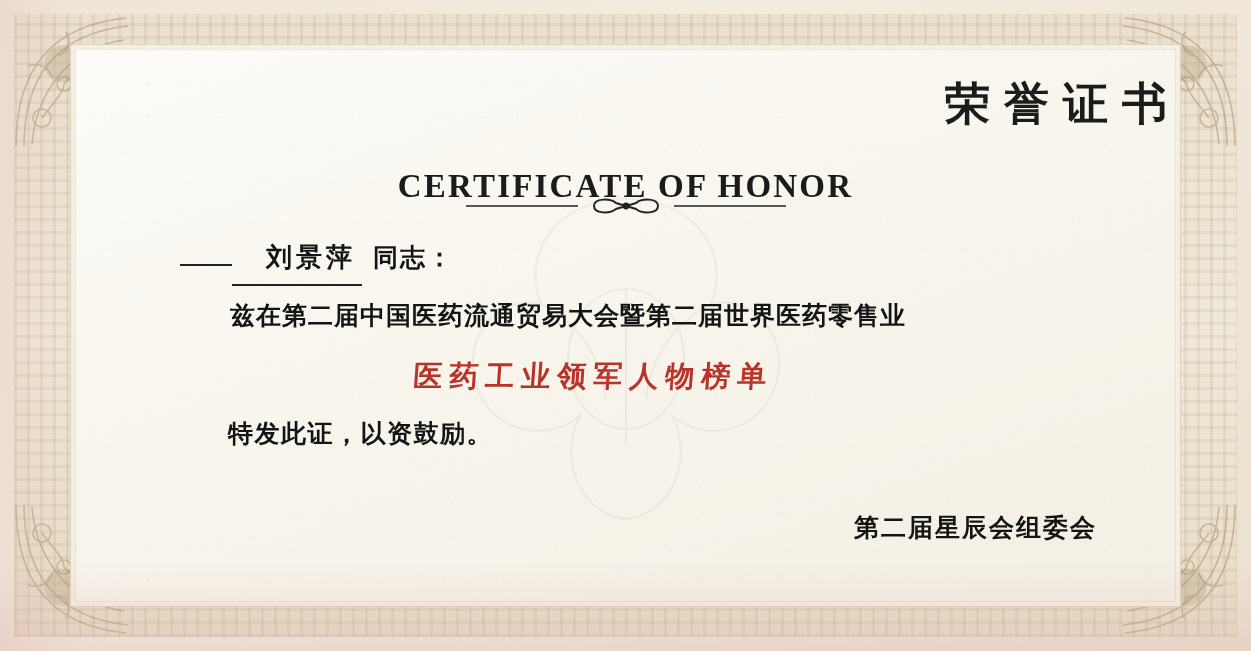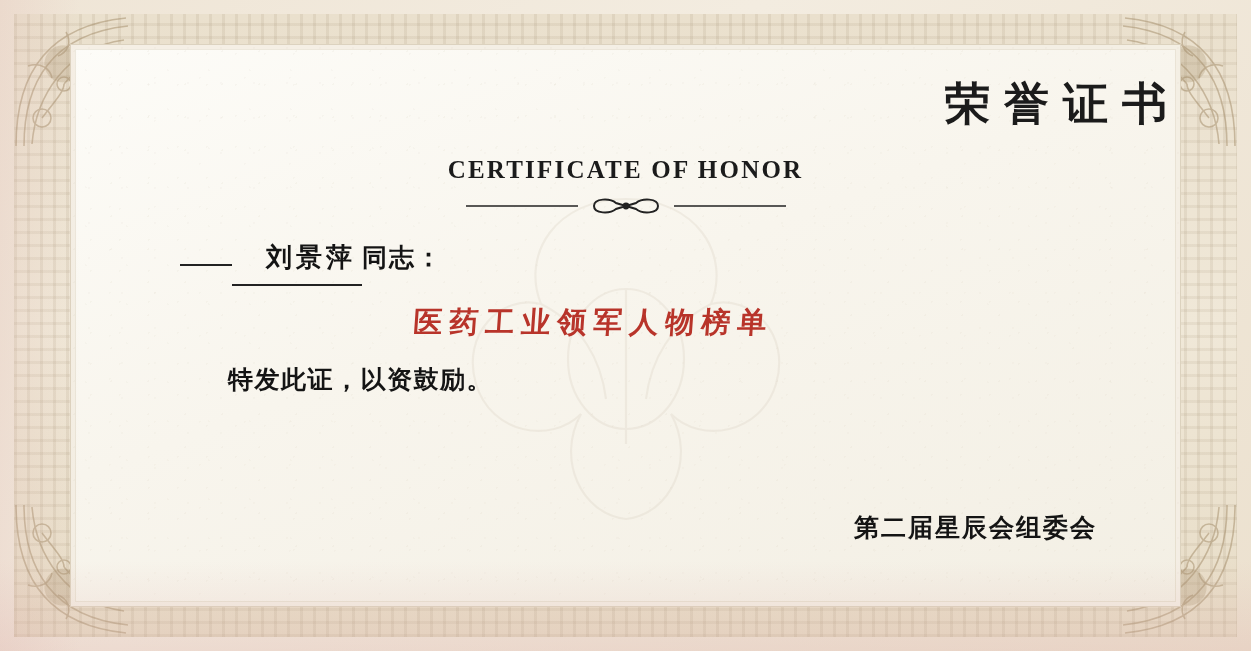--- a/index.html
+++ b/index.html
@@ -132,24 +132,24 @@
     font-size: 45px;
     font-weight: 700;
     letter-spacing: 14px;
     color: #1b1b1b;
     text-indent: 14px;
     line-height: 1.1;
   }
   .title-en {
     position: absolute;
     left: 0; right: 0;
-    top: 112px;
+    top: 124px;
     text-align: center;
     font-family: "Liberation Serif", "DejaVu Serif", serif;
-    font-size: 25px;
+    font-size: 33px;
     font-weight: 700;
     letter-spacing: 2.2px;
     color: #1b1b1b;
   }
   .title-divider {
     position: absolute;
     left: 0; right: 0;
     top: 150px;
     height: 24px;
     display: flex;
@@ -185,20 +185,21 @@
     min-width: 118px;
     text-align: right;
     border-bottom: 2px solid #222;
     padding: 0 6px 2px 6px;
     letter-spacing: 4px;
     font-size: 26px;
   }
   .recipient-suffix {
     letter-spacing: 2px;
     font-size: 25px;
+    margin-left: 11px;
   }
 
   .para {
     text-indent: 50px;
     letter-spacing: 1px;
     margin-top: 4px;
   }
   .para2 {
     text-indent: 0;
     letter-spacing: 1px;
@@ -336,20 +337,21 @@
       </div>
 
       <div class="body-text">
 
         <div class="line-recipient">
           <span class="blank-lead"></span>
             <span class="recipient-name">刘景萍</span>
             <span class="recipient-suffix">同志：</span>
         </div>
 
+        <div class="para">兹在第二届中国医药流通贸易大会暨第二届世界医药零售业</div>
 
         <div class="award-title">医药工业领军人物榜单</div>
 
         <div class="closing">特发此证，以资鼓励。</div>
       </div>
 
       <div class="signature">
         <div>第二届星辰会组委会</div>
       </div>
 

